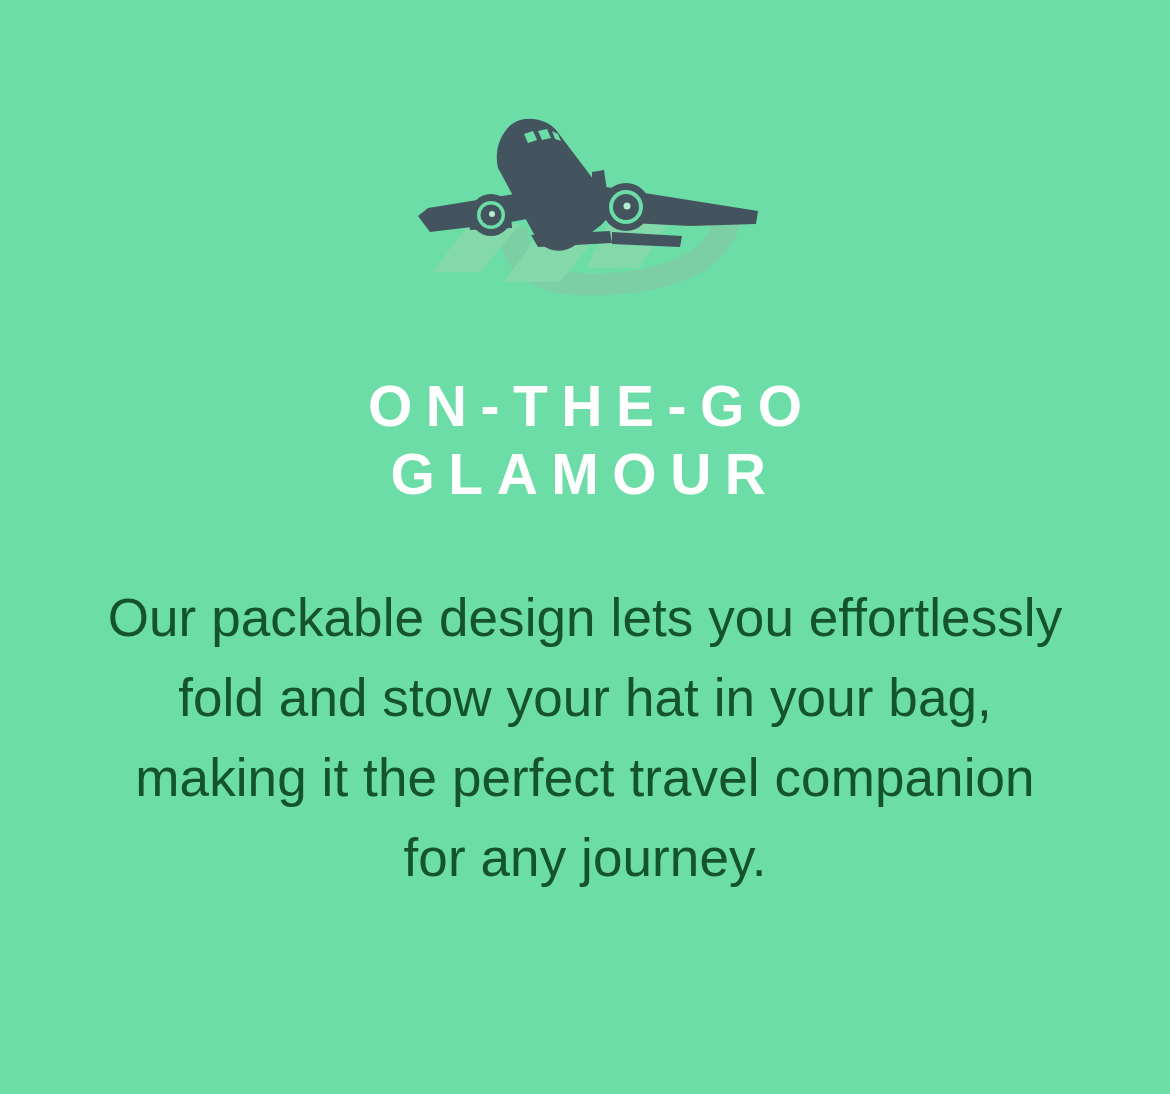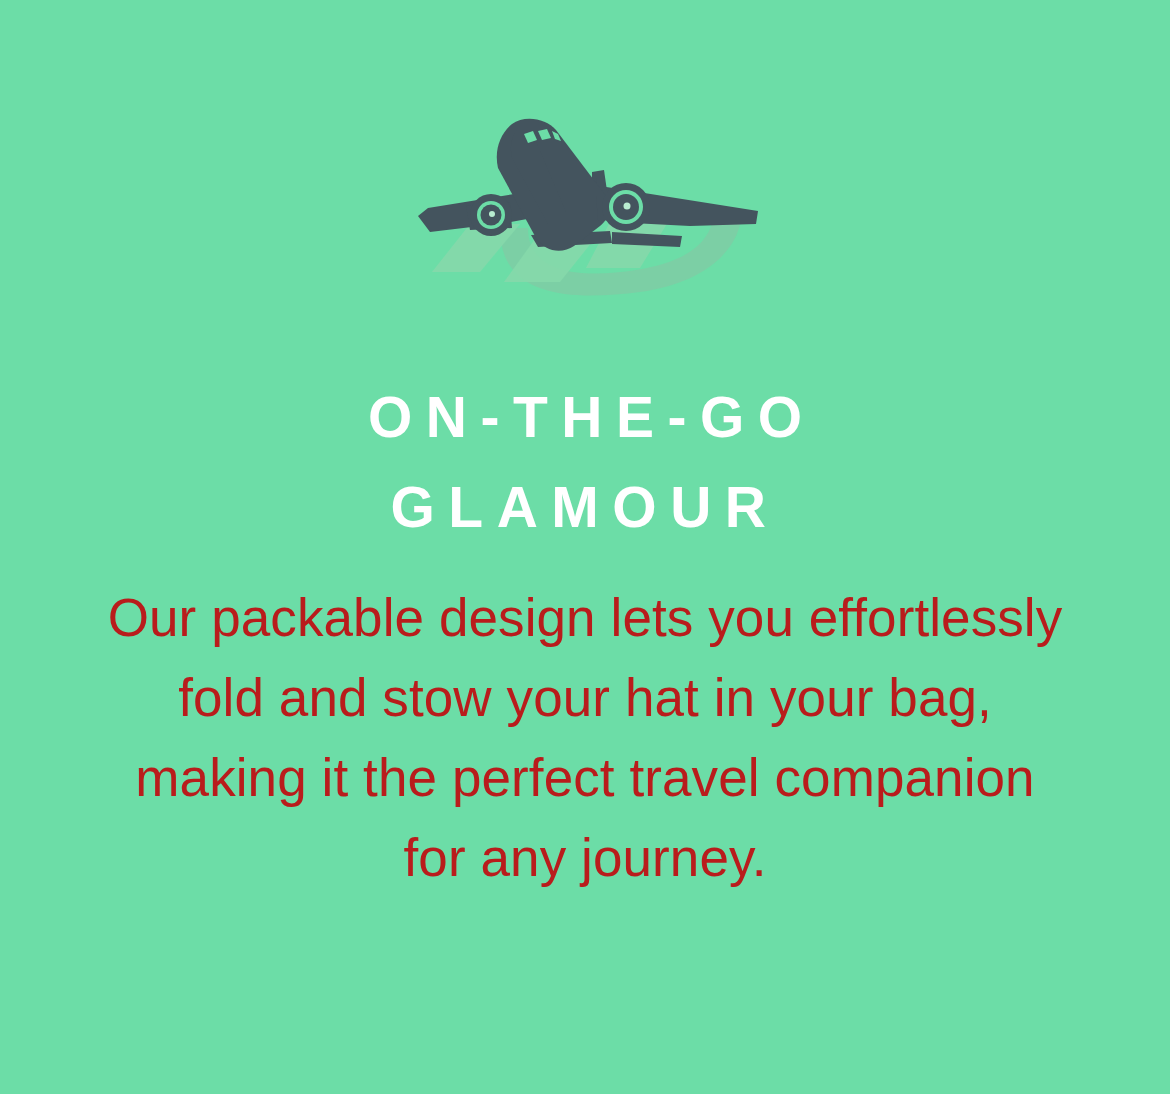--- a/index.html
+++ b/index.html
@@ -46,37 +46,37 @@
     position: absolute;
     left: 0;
     top: 372px;
     width: 1170px;
     margin: 0;
     text-align: center;
     color: #ffffff;
     font-family: "Liberation Sans", sans-serif;
     font-weight: 700;
     font-size: 57px;
-    line-height: 90px;
+    line-height: 68px;
     letter-spacing: 13.5px;
     text-indent: 13.5px;
     white-space: pre-line;
   }
 
   
   #body-copy {
     position: absolute;
     left: 0;
     top: 578px;
     width: 1170px;
     margin: 0;
     padding: 0 100px;
     box-sizing: border-box;
     text-align: center;
-    color: #b91c1c;
+    color: #14532d;
     font-family: "Liberation Sans", sans-serif;
     font-weight: 300;
     font-size: 53px;
     line-height: 80px;
     letter-spacing: 0.1px;
     white-space: pre-line;
   }
 </style>
 </head>
 <body>

